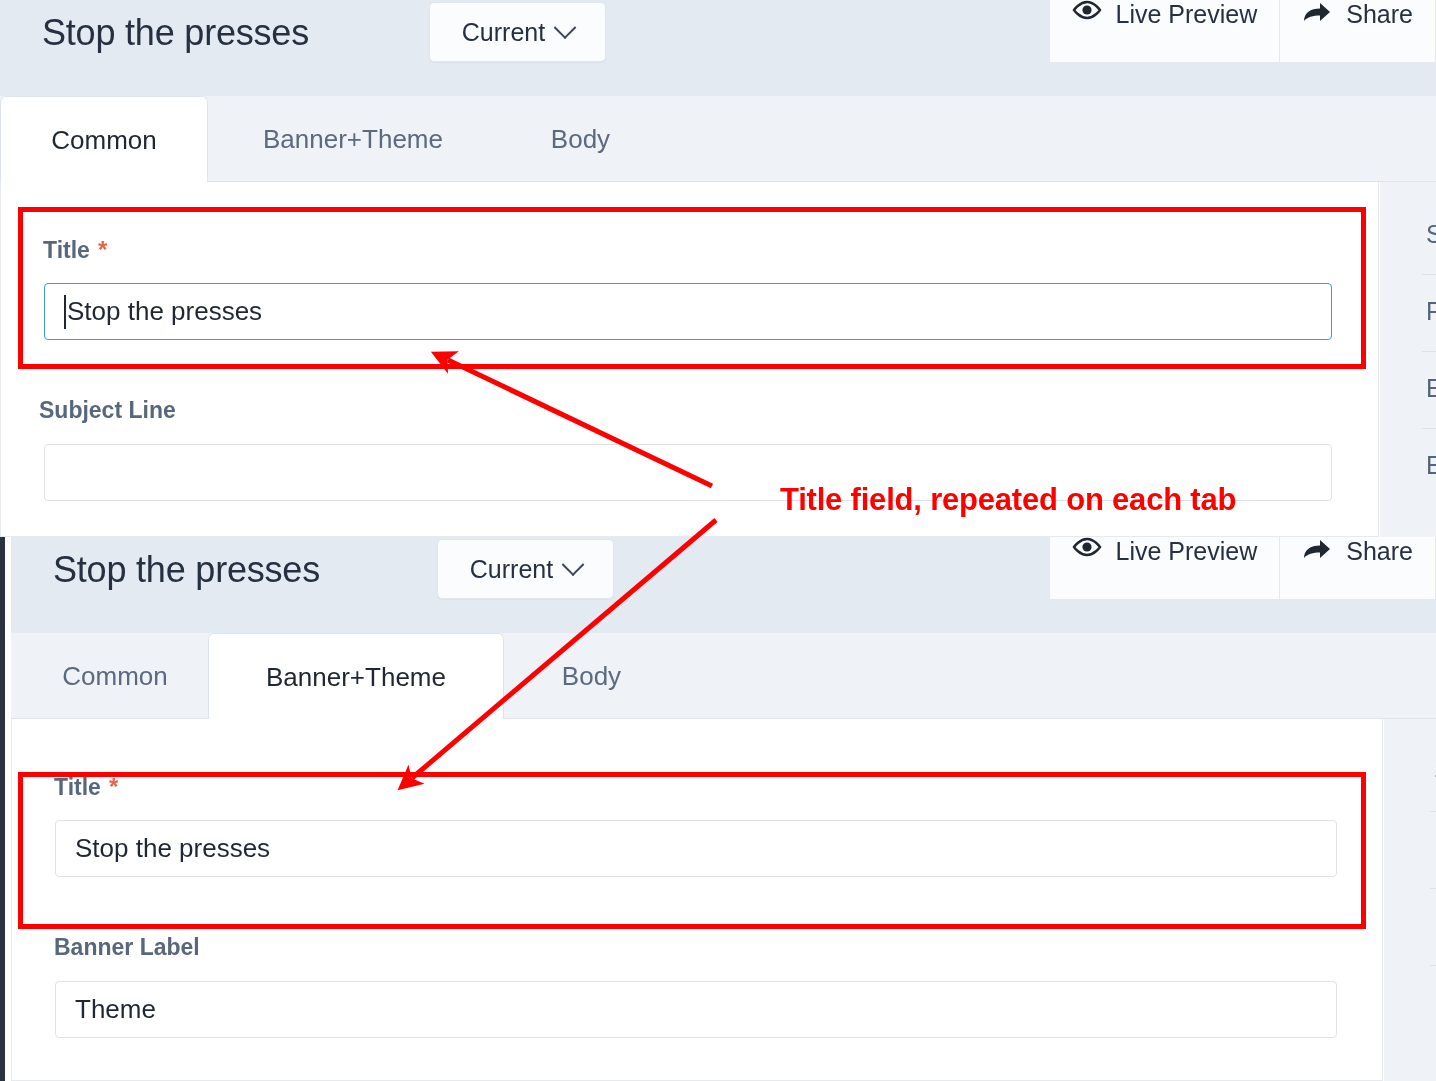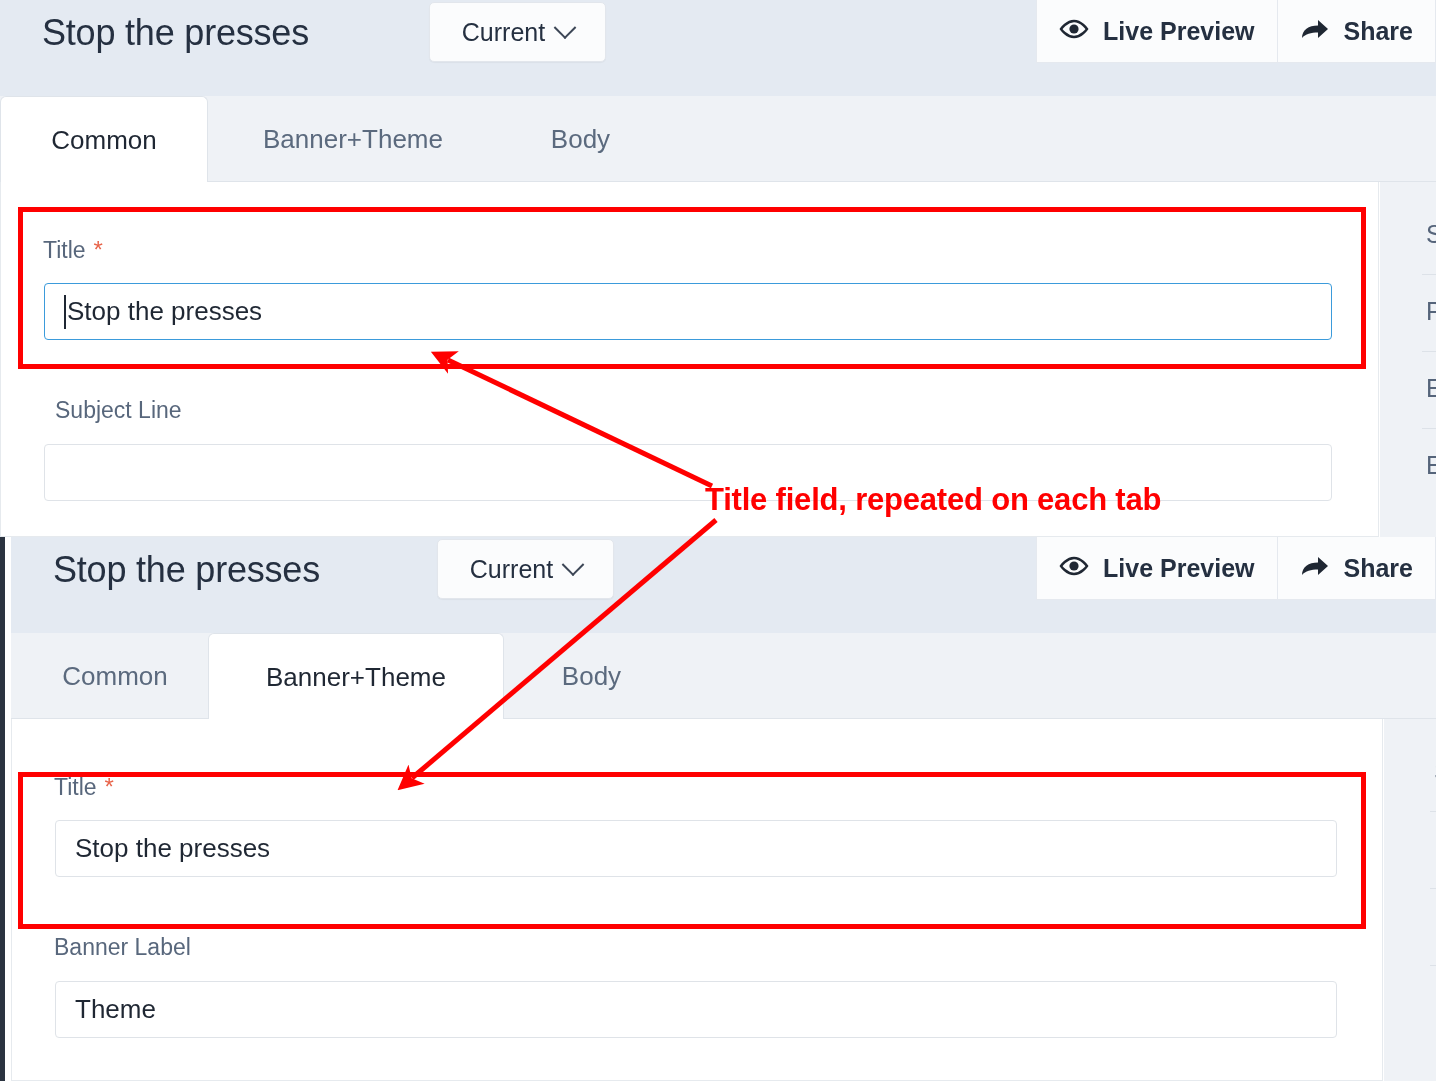--- a/index.html
+++ b/index.html
@@ -82,25 +82,24 @@
     display: flex;
     height: 63px;
   }
   .hdr-btn {
     height: 63px;
     background: #fbfcfd;
     border: 1px solid #e5e9ef;
     border-top: none;
     box-sizing: border-box;
     display: flex;
-    align-items: center;
+    align-items: flex-start;
     gap: 14px;
     padding: 0 22px;
     white-space: nowrap;
-    font-weight: bold;
   }
   .hdr-btn + .hdr-btn { border-left: none; }
   .hdr-btn .blabel {
     font-size: 25px;
     color: #253041;
   }
   .ico { display: block; }
 
   
   .tabstrip {
@@ -137,21 +136,21 @@
   .form-panel {
     position: absolute;
     background: #ffffff;
     border: 1px solid #e6eaee;
     border-top: none;
     box-sizing: border-box;
   }
   .field-label {
     position: absolute;
     font-size: 23px;
-    font-weight: normal;
+    font-weight: bold;
     color: #58677c;
     white-space: nowrap;
   }
   .req-star {
     color: #e8644a;
     font-size: 24px;
     margin-left: 8px;
   }
   .text-input {
     position: absolute;
@@ -268,21 +267,21 @@
     <div class="form-panel" style="left:0; top:182px; width:1379px; height:355px;">
 
       <div class="field-label" style="left:42px; top:54px;">
         <span>Title</span><span class="req-star">*</span>
       </div>
       <div class="text-input focused" style="left:43px; top:101px; width:1288px; height:57px;">
         <span class="caret"></span>
           <span>Stop the presses</span>
       </div>
 
-      <div class="field-label" style="left:54px; top:215px;">
+      <div class="field-label" style="left:38px; top:215px;">
         <span>Subject Line</span>
       </div>
       <div class="text-input" style="left:43px; top:262px; width:1288px; height:57px;">
         <span></span>
       </div>
     </div>
 
     <div class="right-rail" style="left:1380px; top:182px; width:56px; height:355px;">
       <div class="rail-item" style="left:46px; top:38px;">S</div>
       <div class="rail-div" style="left:42px; top:92px; width:30px;"></div>
@@ -373,15 +372,15 @@
   <svg class="anno-svg" width="1436" height="1081">
     <defs>
       <marker id="arrowhead" markerWidth="5" markerHeight="5" refX="1.2" refY="2.5" orient="auto" markerUnits="strokeWidth">
         <path d="M0,0 L5,2.5 L0,5 L1.3,2.5 z" fill="#ff0000"></path>
       </marker>
     </defs>
     <line x1="712" y1="486" x2="448" y2="360" stroke="#ff0000" stroke-width="5" marker-end="url(#arrowhead)"></line>
     <line x1="716" y1="520" x2="412" y2="778" stroke="#ff0000" stroke-width="5" marker-end="url(#arrowhead)"></line>
   </svg>
 
-  <div class="anno-text" style="left:705px; top:482px;">Title field, repeated on each tab</div>
+  <div class="anno-text" style="left:780px; top:482px;">Title field, repeated on each tab</div>
 
 </div>
 
 </body></html>

